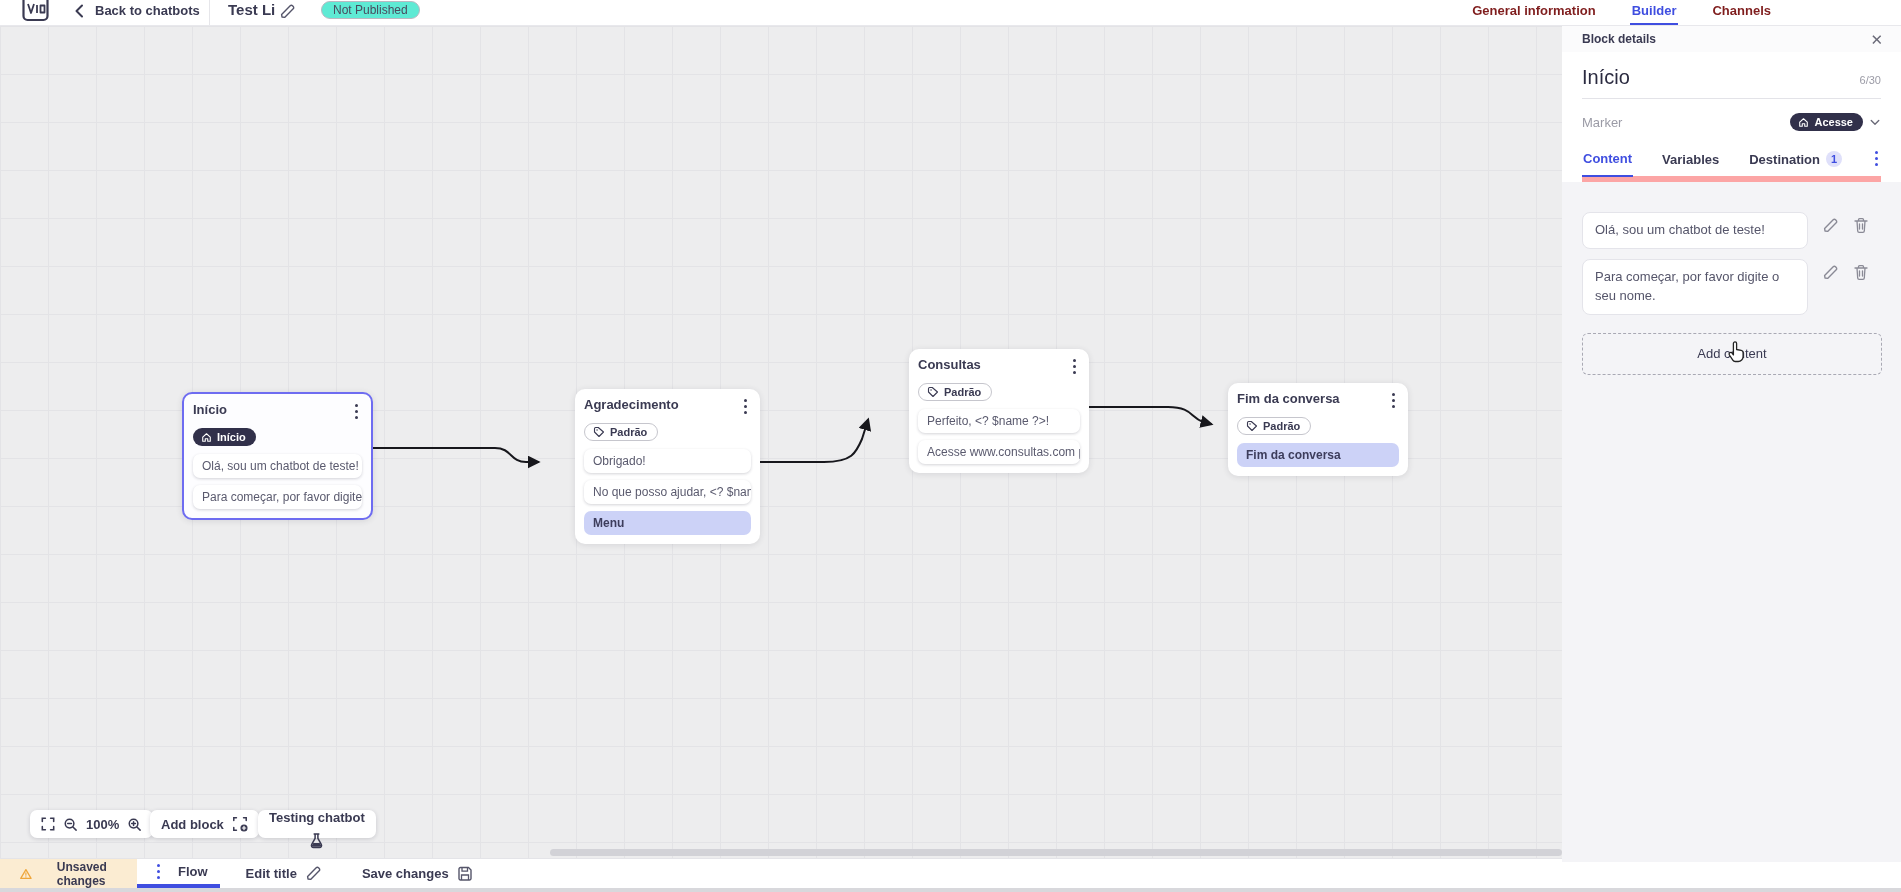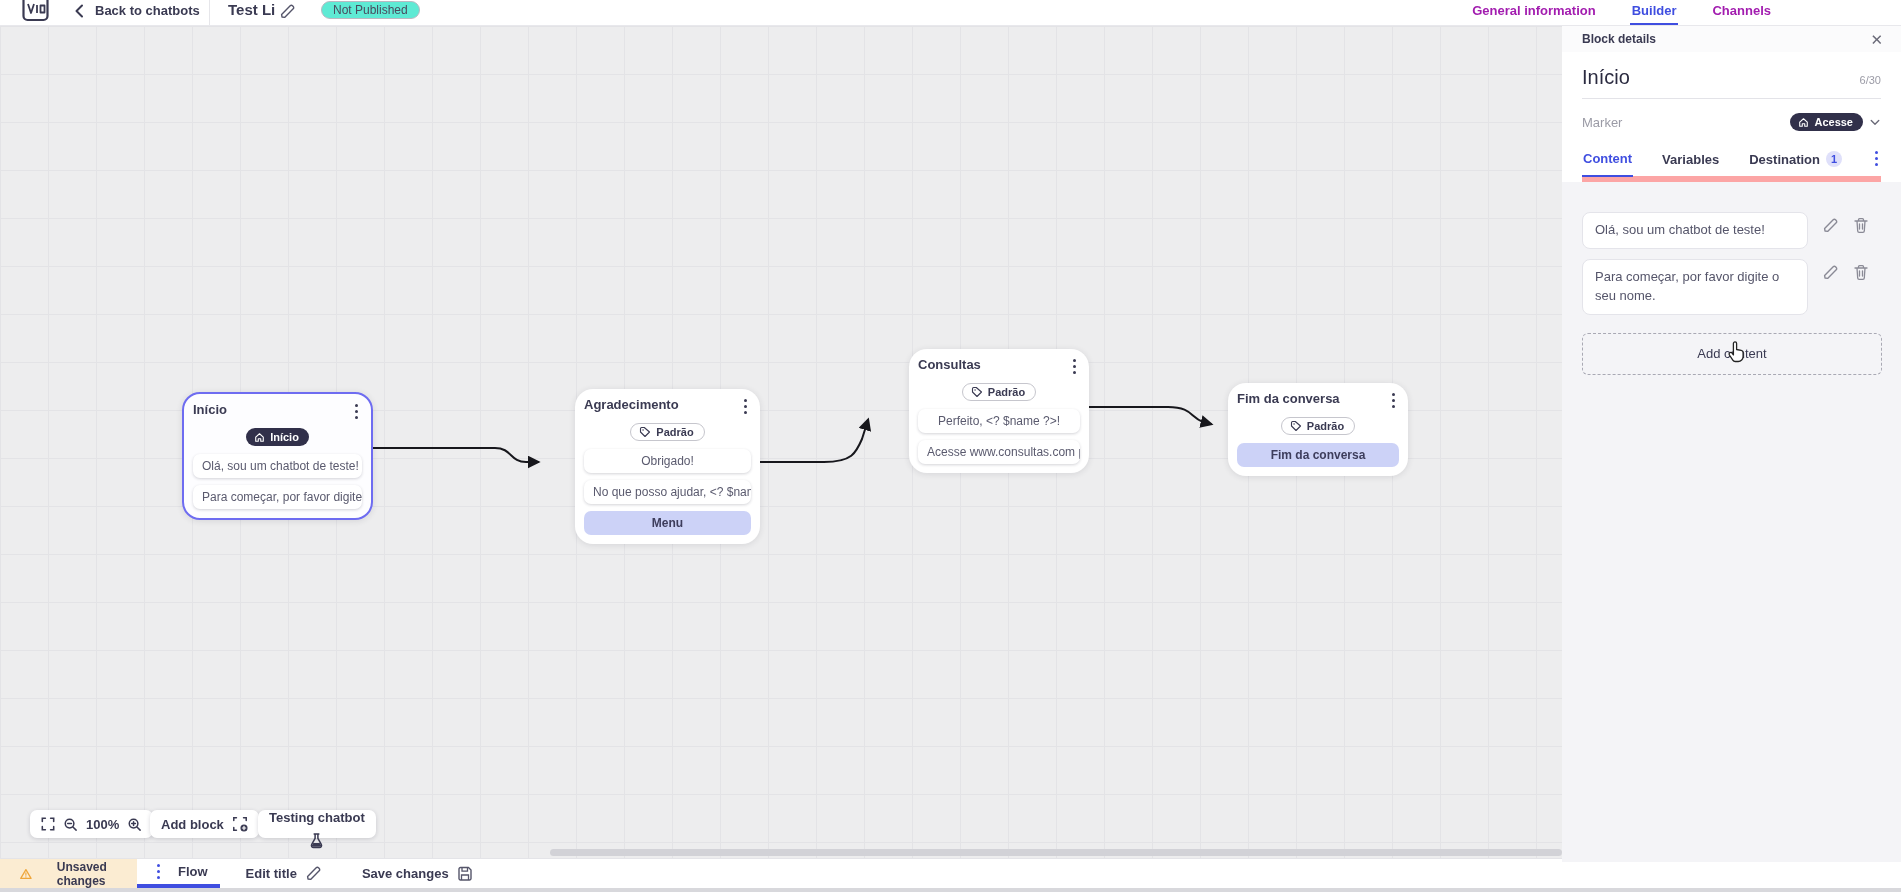--- a/index.html
+++ b/index.html
@@ -9,31 +9,31 @@
   
   .topbar { position:absolute; left:0; top:0; width:1901px; height:26px; background:#fff; border-bottom:1px solid #e8e8ec; overflow:hidden; z-index:30; }
   .logo { position:absolute; left:22px; top:-2px; }
   .back-chevron { position:absolute; left:72px; top:3px; width:16px; height:16px; cursor:pointer; }
   .back-label { position:absolute; left:95px; top:3px; font-size:13px; font-weight:700; color:#3a3a52; }
   .topbar-divider { position:absolute; left:209px; top:0; width:1px; height:26px; background:#e6e6ea; }
   .flow-title { position:absolute; left:228px; top:1px; font-size:15px; font-weight:700; color:#3a3a52; }
   .edit-pencil { position:absolute; left:279px; top:3px; }
   .status-pill { position:absolute; left:321px; top:1px; height:18px; padding:0 11px; border:1px solid #b9b9c2; border-radius:10px; font-size:12px; color:#4a4a5e; line-height:17px; background:#5eead4; }
   .top-tabs { position:absolute; right:128px; top:0; height:26px; display:flex; gap:32px; align-items:flex-start; }
-  .top-tab { font-size:13px; font-weight:700; color:#a21caf; padding:3px 2px 0 2px; height:26px; cursor:pointer; }
+  .top-tab { font-size:13px; font-weight:700; color:#7f1d1d; padding:3px 2px 0 2px; height:26px; cursor:pointer; }
   .top-tab.active { color:#3f4ee0; border-bottom:3px solid #3f4ee0; }
 
   
   .canvas { position:absolute; left:0; top:26px; width:1562px; height:832px;
     background-color:#ededee;
     background-image:linear-gradient(#e3e3e6 1px, transparent 1px), linear-gradient(90deg, #e3e3e6 1px, transparent 1px);
     background-size:48px 48px; overflow:hidden; }
   .wires { position:absolute; left:0; top:0; }
 
-  .block { position:absolute; background:#fff; border-radius:18px; box-shadow:0 1px 6px rgba(40,40,60,.12); padding:8px 9px 9px;text-align:center; }
+  .block { position:absolute; background:#fff; border-radius:10px; box-shadow:0 1px 6px rgba(40,40,60,.12); padding:8px 9px 9px; }
   .block.selected { border:2px solid #6e6cf1; background:#fdfdff; }
   .block-head { display:flex; justify-content:space-between; align-items:flex-start; margin-bottom:7px; }
   .block-title { font-size:13px; font-weight:700; color:#3a3a52; }
   .kebab { display:flex; flex-direction:column; gap:3px; padding:2px 4px; cursor:pointer; }
   .kebab i { width:3px; height:3px; border-radius:50%; background:#3a3a52; }
   .kebab.blue i { background:#3f4ee0; }
   .badge-dark { display:inline-flex; align-items:center; gap:5px; background:#31304a; color:#fff; font-size:11px; font-weight:700; border-radius:20px; padding:3px 10px 3px 8px; }
   .badge-outline { display:inline-flex; align-items:center; gap:5px; border:1px solid #c6c6cd; color:#3a3a52; font-size:11px; font-weight:700; border-radius:20px; padding:2px 10px 2px 8px; background:#fff; }
   .bcard { background:#fff; border-radius:7px; box-shadow:0 1px 3px rgba(40,40,60,.20); padding:5px 9px; font-size:12px; color:#5a5a6e; margin-top:7px; white-space:nowrap; overflow:hidden; }
   .bcard.action { background:#ccd2f7; color:#3d3d5c; font-weight:700; box-shadow:none; }

